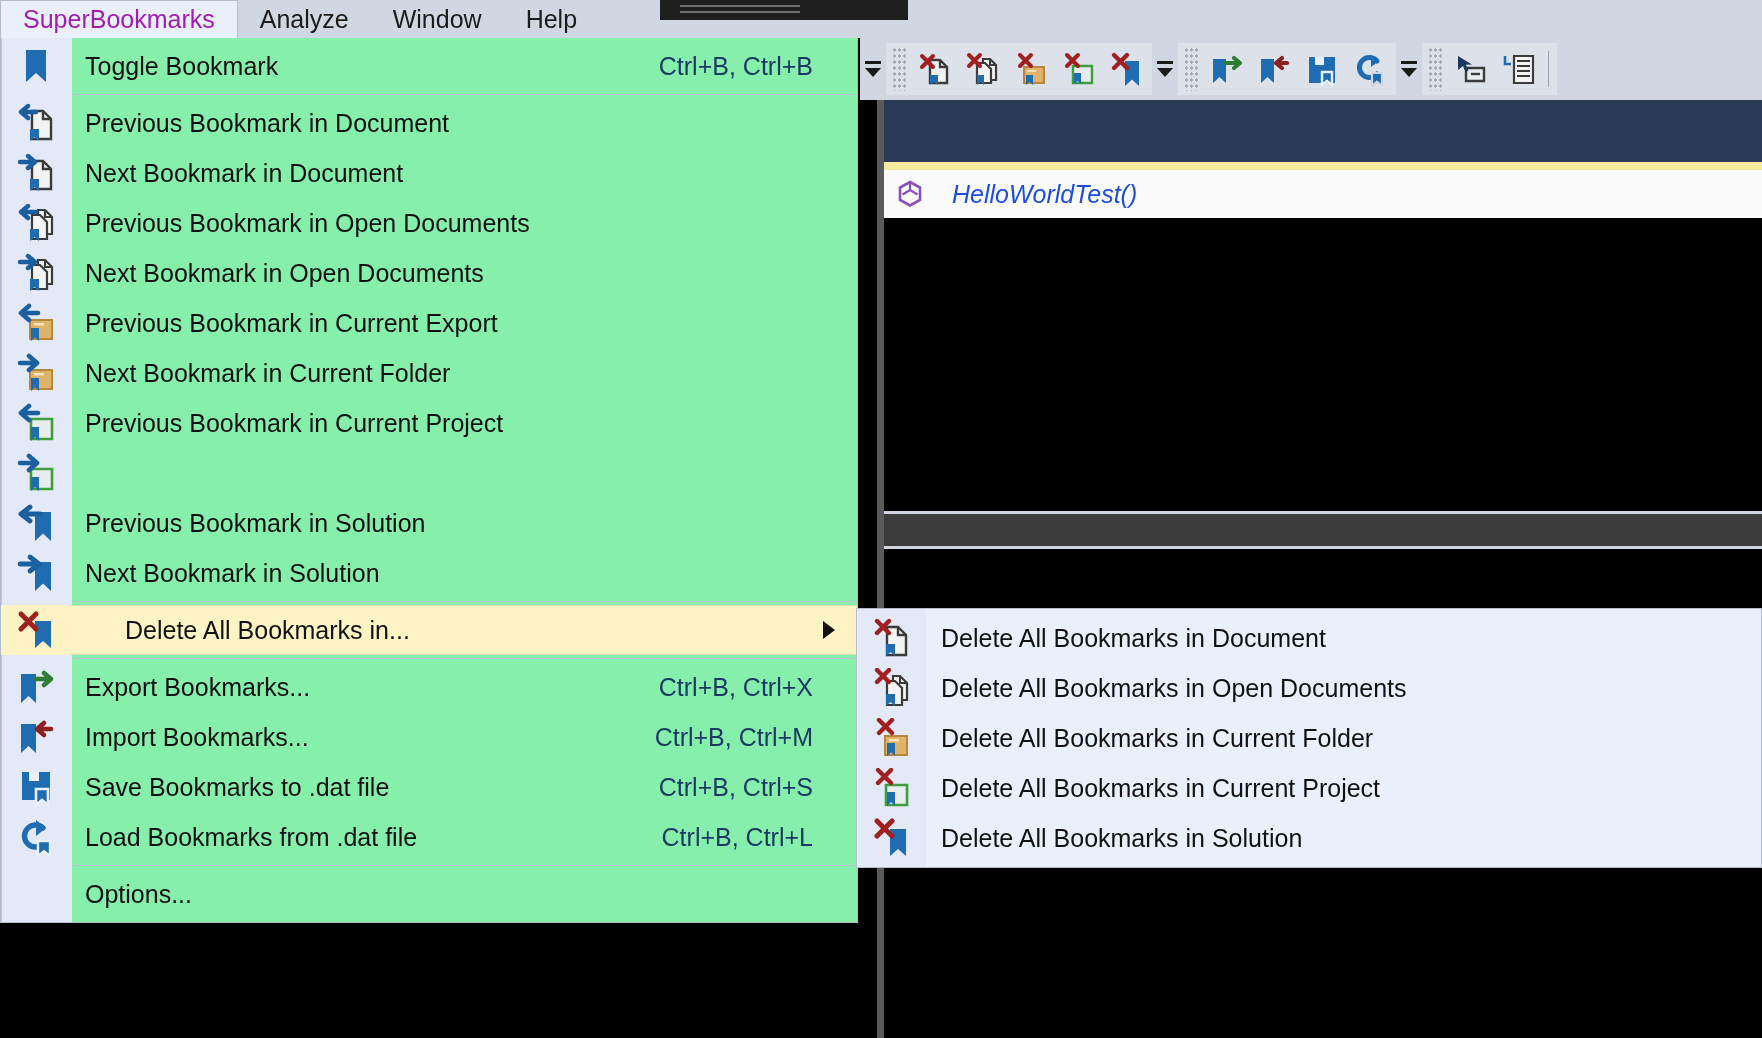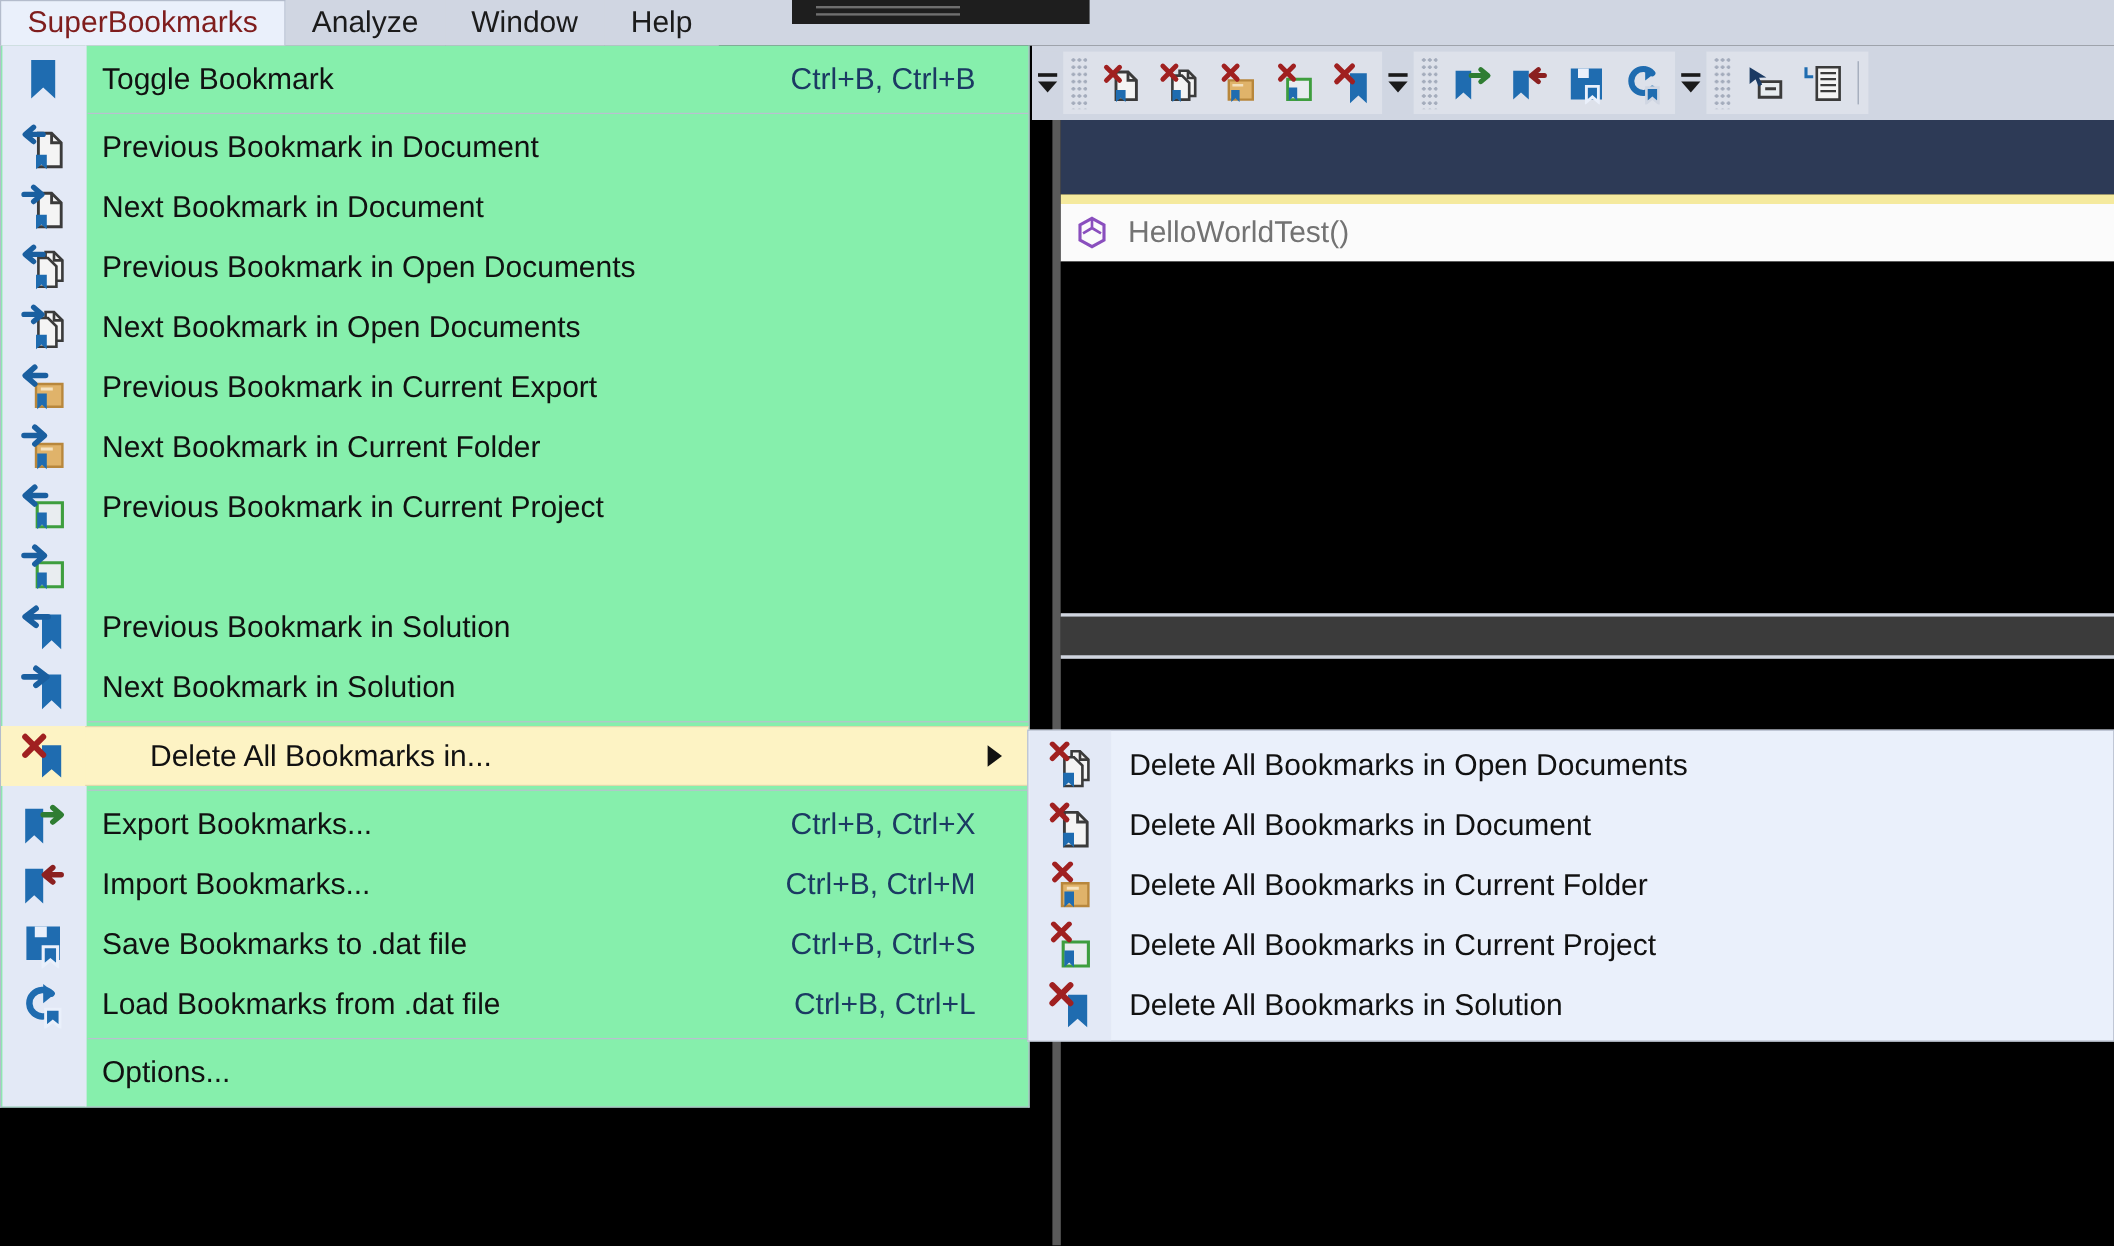--- a/index.html
+++ b/index.html
@@ -63,21 +63,21 @@
     position: absolute; left: 884px; top: 162px; width: 878px; height: 8px;
     background: #f5ea9e;
   }
   #editor-row {
     position: absolute; left: 884px; top: 170px; width: 878px; height: 48px;
     background: #fbfbfb;
     display: flex; align-items: center;
   }
   #editor-row .cube { margin-left: 12px; }
   #editor-row .label {
-    margin-left: 16px; font-size: 25px; color: #737373; font-family: "Liberation Sans", sans-serif;
+    margin-left: 28px; font-size: 25px; color: #1d4ed8; font-family: "Liberation Sans", sans-serif; font-style: italic;
   }
   #editor-left-edge {
     position: absolute; left: 877px; top: 100px; width: 7px; height: 938px; background: #5a5a5a;
   }
   #editor-body {
     position: absolute; left: 884px; top: 218px; width: 878px; height: 294px; background: #000;
   }
   #grey-band {
     position: absolute; left: 884px; top: 514px; width: 878px; height: 32px; background: #3b3b3b;
   }
@@ -91,21 +91,21 @@
   }
   .menubar-item {
     display: flex; align-items: center; padding: 0 22px;
     font-size: 25px; color: #1b1b1b; white-space: nowrap;
     background: #d0d6e2;
   }
   .menubar-item.active {
     background: #eaf0fb;
     border: 1px solid #b4bccc;
     border-bottom: none;
-    color: #7f1d1d;
+    color: #a21caf;
   }
 
   
   #menu-main {
     position: absolute; left: 0; top: 38px; width: 858px;
     background: #86efac;
     border: 1px solid #b4bccc;
     border-top: none;
     z-index: 20;
     padding: 3px 0;
@@ -529,45 +529,45 @@
     <span class="mi-accel"></span>
   </div>
 </div>
 
 <div id="menu-sub">
   <div class="gutter"></div>
 
   <div class="mi">
     <span class="mi-icon">
       <svg width="40" height="40" viewBox="0 0 40 40">
+        <path d="M16 9 h11 l8 8 v20 h-19 z" fill="#f4f4f4" stroke="#3b3b3b" stroke-width="2.4"></path>
+        <path d="M27 9 v8 h8" fill="none" stroke="#3b3b3b" stroke-width="2.4"></path>
+        <path d="M15 26 h9 v12 l-4.5 -4 l-4.5 4 z" fill="#1f6cb0"></path>
+        <path d="M6 3 L18 15 M18 3 L6 15" stroke="#a02020" stroke-width="4.4" stroke-linecap="round"></path>
+      </svg>
+    </span>
+    <span class="mi-label">Delete All Bookmarks in Document</span>
+  </div>
+
+  <div class="mi">
+    <span class="mi-icon">
+      <svg width="40" height="40" viewBox="0 0 40 40">
         <path d="M22 8 h7 l7 7 v17 h-14 z" fill="#f4f4f4" stroke="#3b3b3b" stroke-width="2.2"></path>
         <path d="M29 8 v7 h7" fill="none" stroke="#3b3b3b" stroke-width="2.2"></path>
         <path d="M16 13 h8 l7 7 v17 h-15 z" fill="#f4f4f4" stroke="#3b3b3b" stroke-width="2.2"></path>
         <path d="M15 26 h9 v12 l-4.5 -4 l-4.5 4 z" fill="#1f6cb0"></path>
         <path d="M6 2 L18 14 M18 2 L6 14" stroke="#a02020" stroke-width="4.4" stroke-linecap="round"></path>
       </svg>
     </span>
     <span class="mi-label">Delete All Bookmarks in Open Documents</span>
   </div>
 
   <div class="mi">
     <span class="mi-icon">
       <svg width="40" height="40" viewBox="0 0 40 40">
-        <path d="M16 9 h11 l8 8 v20 h-19 z" fill="#f4f4f4" stroke="#3b3b3b" stroke-width="2.4"></path>
-        <path d="M27 9 v8 h8" fill="none" stroke="#3b3b3b" stroke-width="2.4"></path>
-        <path d="M15 26 h9 v12 l-4.5 -4 l-4.5 4 z" fill="#1f6cb0"></path>
-        <path d="M6 3 L18 15 M18 3 L6 15" stroke="#a02020" stroke-width="4.4" stroke-linecap="round"></path>
-      </svg>
-    </span>
-    <span class="mi-label">Delete All Bookmarks in Document</span>
-  </div>
-
-  <div class="mi">
-    <span class="mi-icon">
-      <svg width="40" height="40" viewBox="0 0 40 40">
         <path d="M14 18 h22 v19 h-22 z" fill="#e0b36a" stroke="#b8873c" stroke-width="2"></path>
         <path d="M18 21 h10 v2.5 h-10 z" fill="#f5e3c0"></path>
         <path d="M16 25 h8 v13 l-4 -3.8 l-4 3.8 z" fill="#1f6cb0"></path>
         <path d="M8 2 L21 15 M21 2 L8 15" stroke="#a02020" stroke-width="4.4" stroke-linecap="round"></path>
       </svg>
     </span>
     <span class="mi-label">Delete All Bookmarks in Current Folder</span>
   </div>
 
   <div class="mi">

